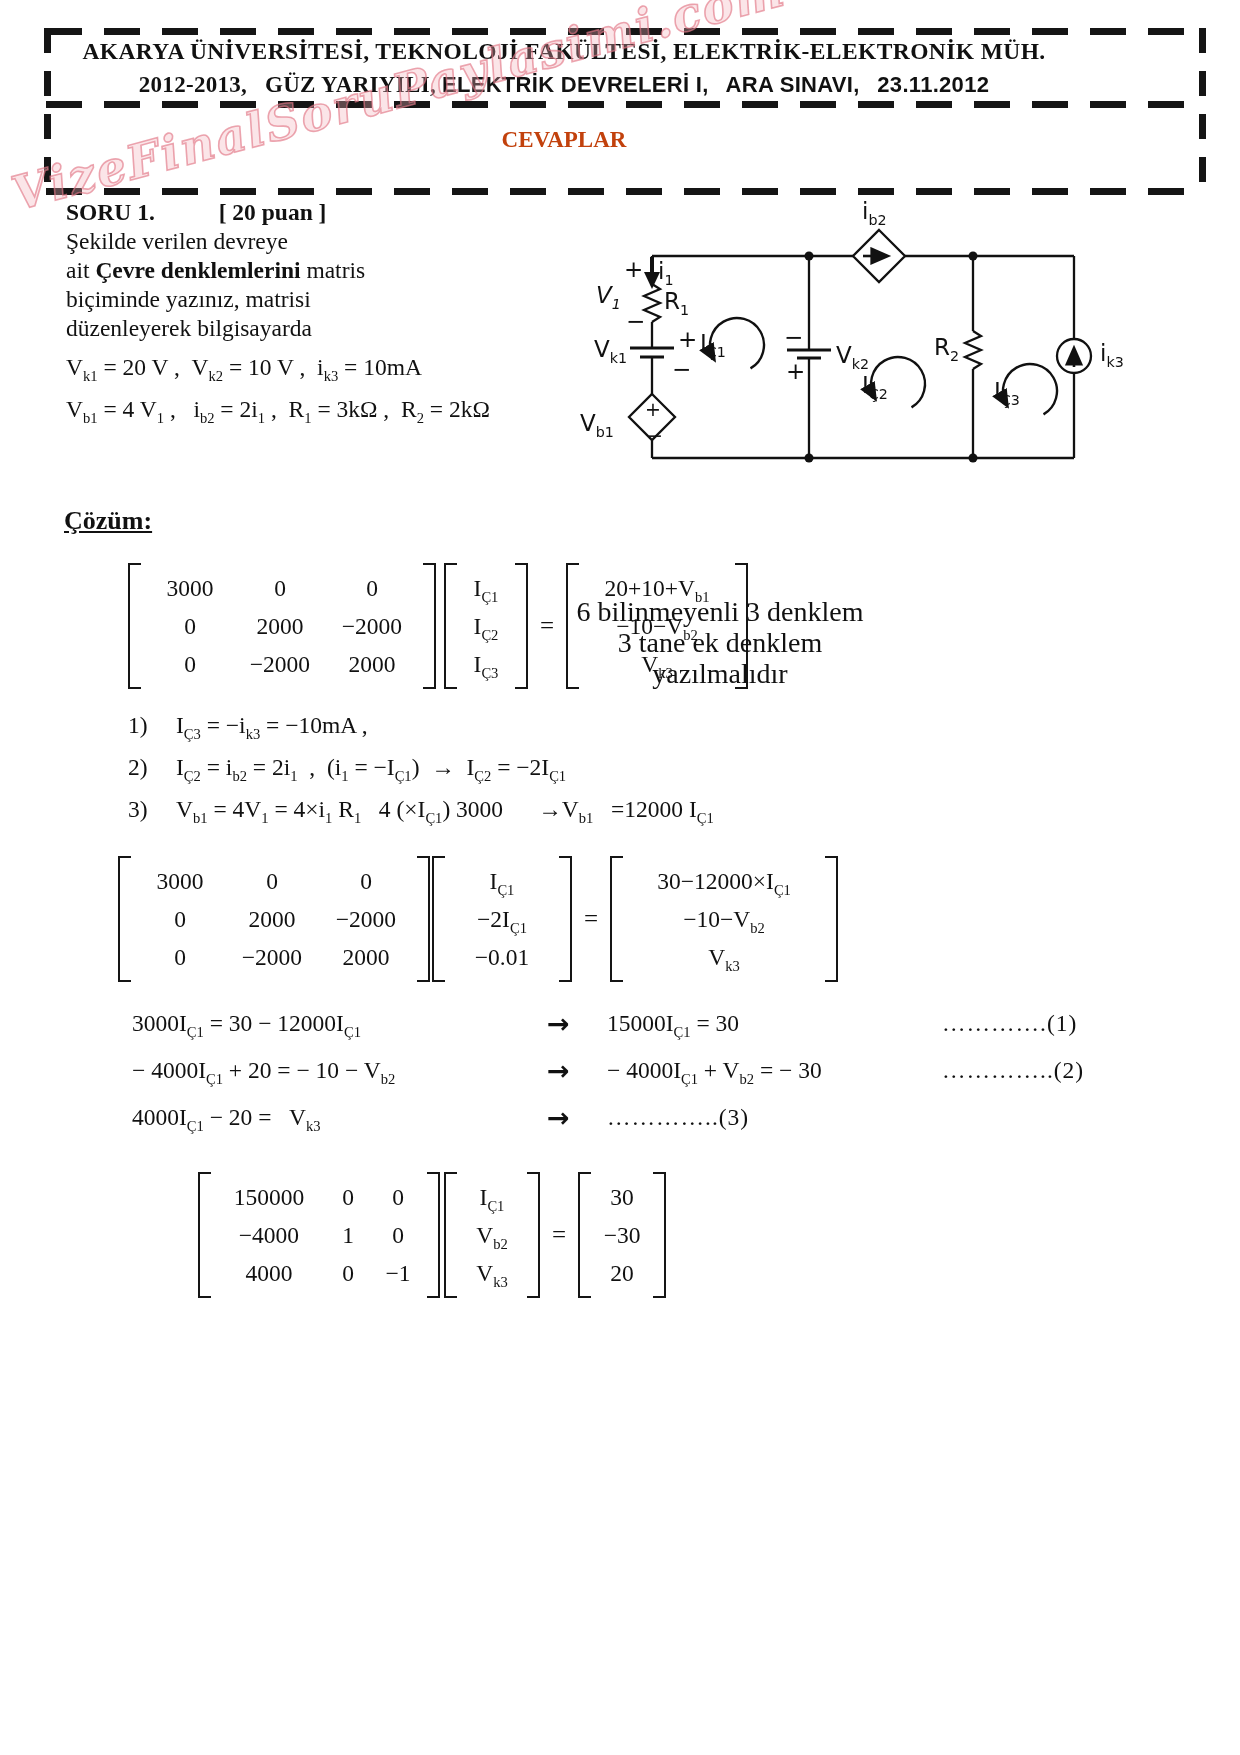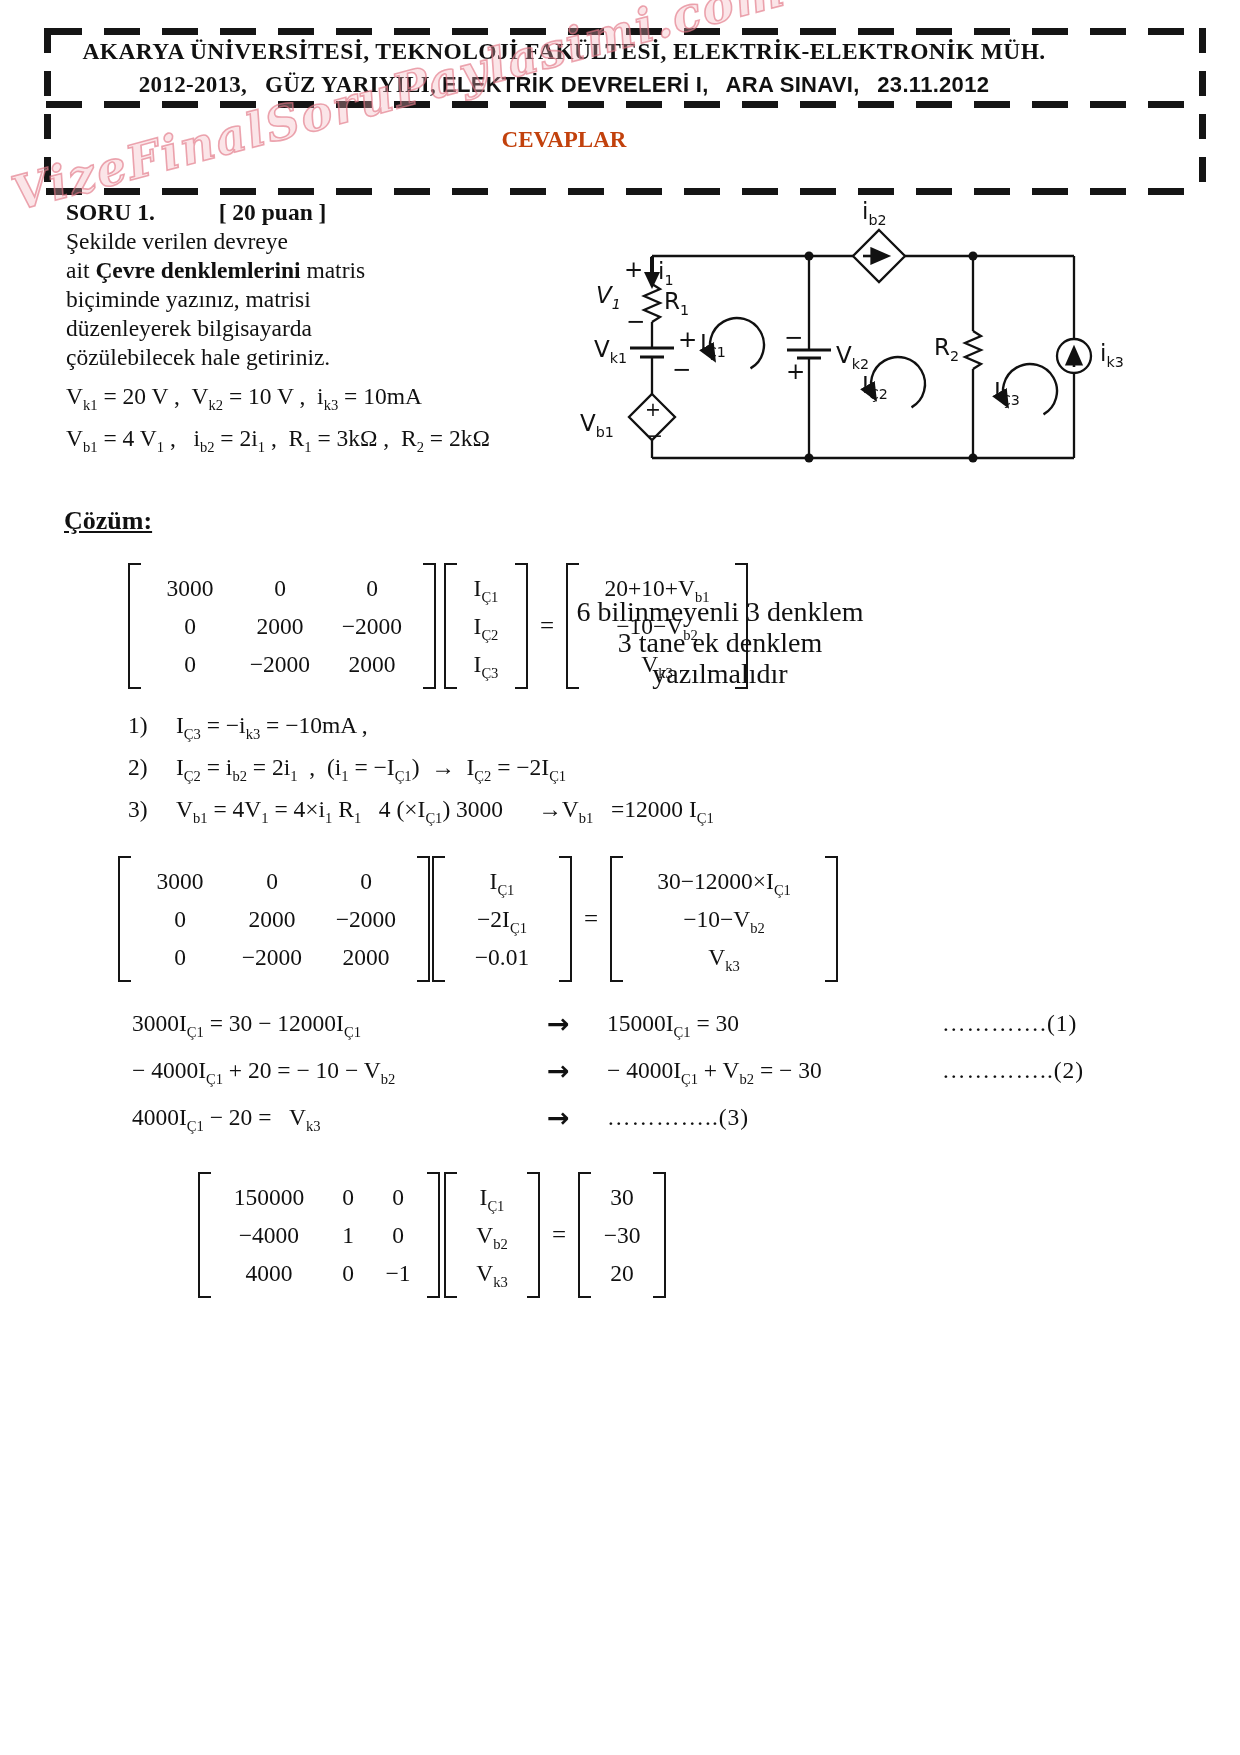--- a/index.html
+++ b/index.html
@@ -79,21 +79,20 @@
 
   <div class="question">
     <div>
       <span class="q-title">SORU 1.</span>
       <span class="q-points">[ 20 puan ]</span>
     </div>
     <div>Şekilde verilen devreye</div>
     <div><span>ait </span><b>Çevre denklemlerini</b><span> matris</span></div>
     <div>biçiminde yazınız, matrisi</div>
     <div>düzenleyerek bilgisayarda</div>
-    <div>çözülebilecek hale getiriniz.</div>
     <div class="given">V<sub>k1</sub> = 20 V , V<sub>k2</sub> = 10 V , i<sub>k3</sub> = 10mA</div>
     <div class="given">V<sub>b1</sub> = 4 V<sub>1</sub> ,  i<sub>b2</sub> = 2i<sub>1</sub> , R<sub>1</sub> = 3kΩ , R<sub>2</sub> = 2kΩ</div>
   </div>
 
   <div class="circuit">
     <svg width="620" height="290" viewBox="0 0 620 290">
       <defs>
         <marker id="arr" orient="auto" markerWidth="11" markerHeight="10" refX="6" refY="3.5">
           <path d="M0,0 L8,3.5 L0,7 z" fill="#111"></path>
         </marker>

